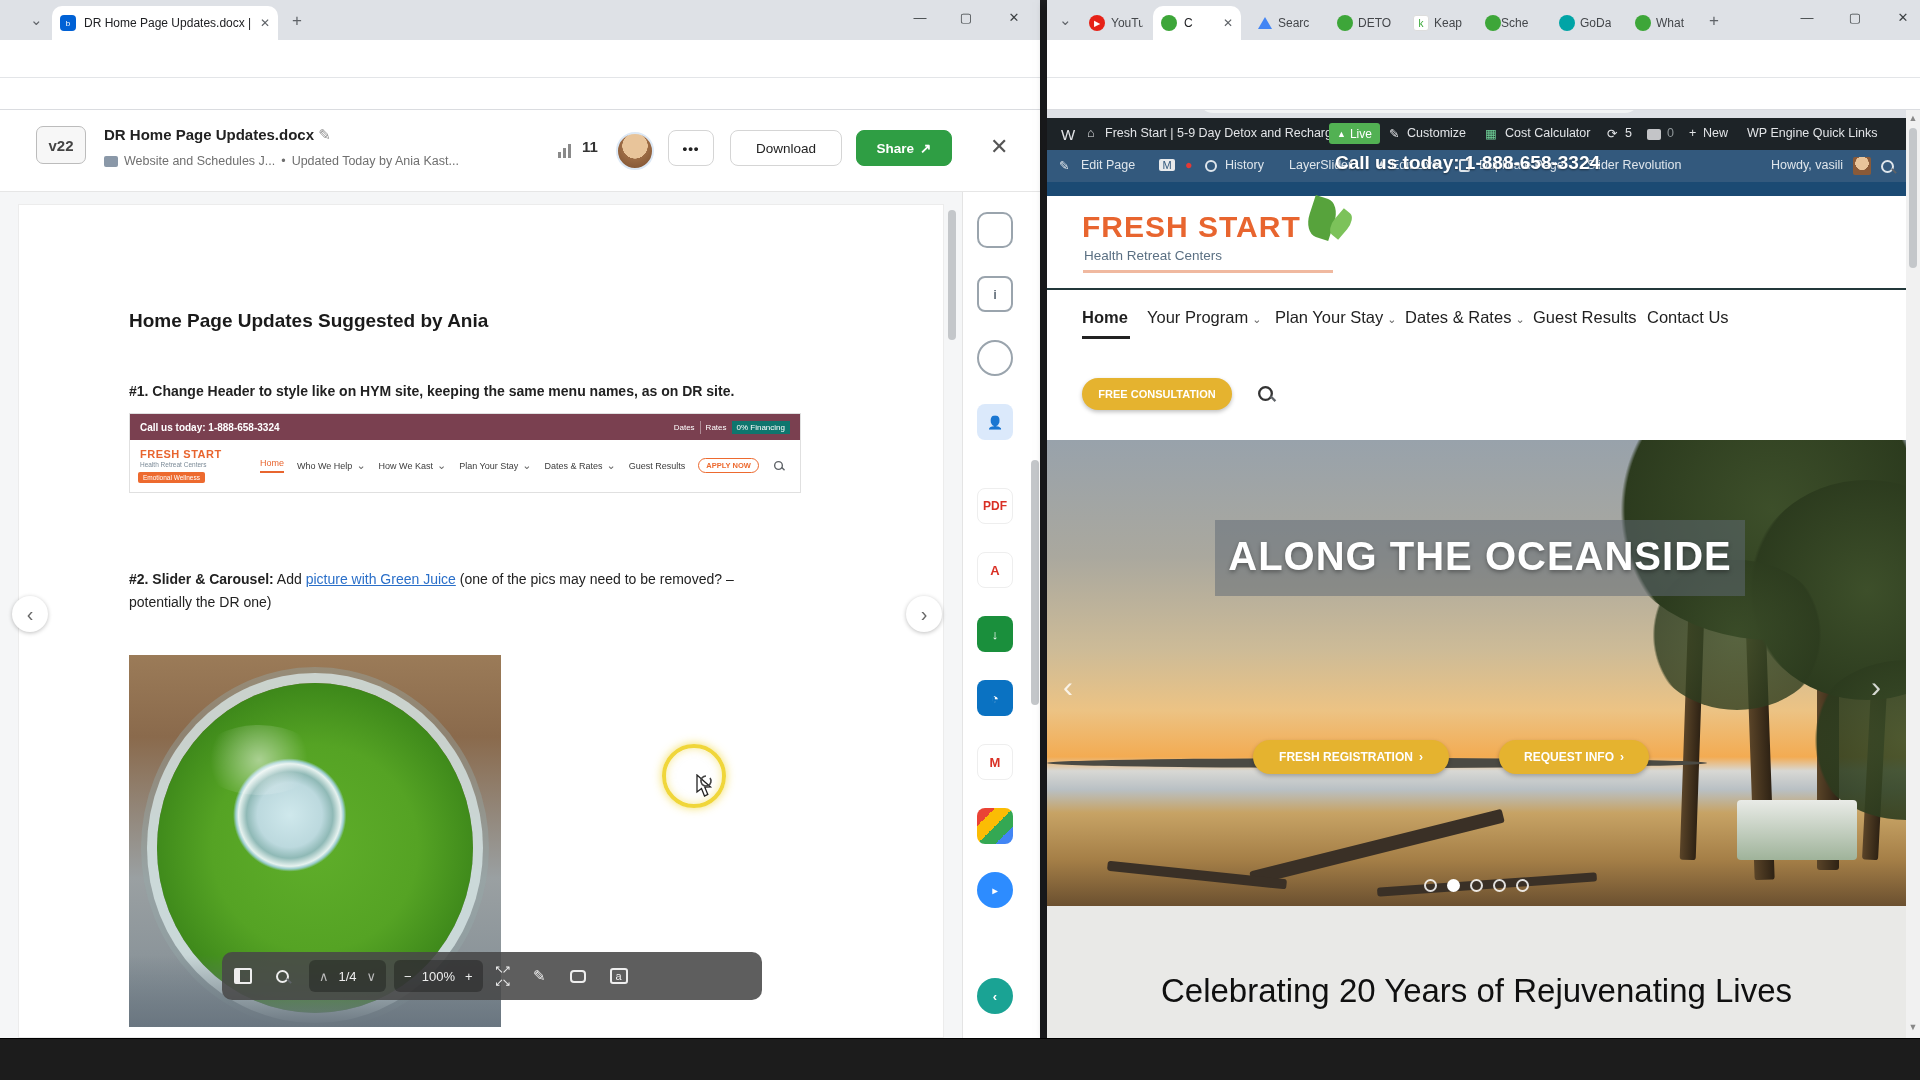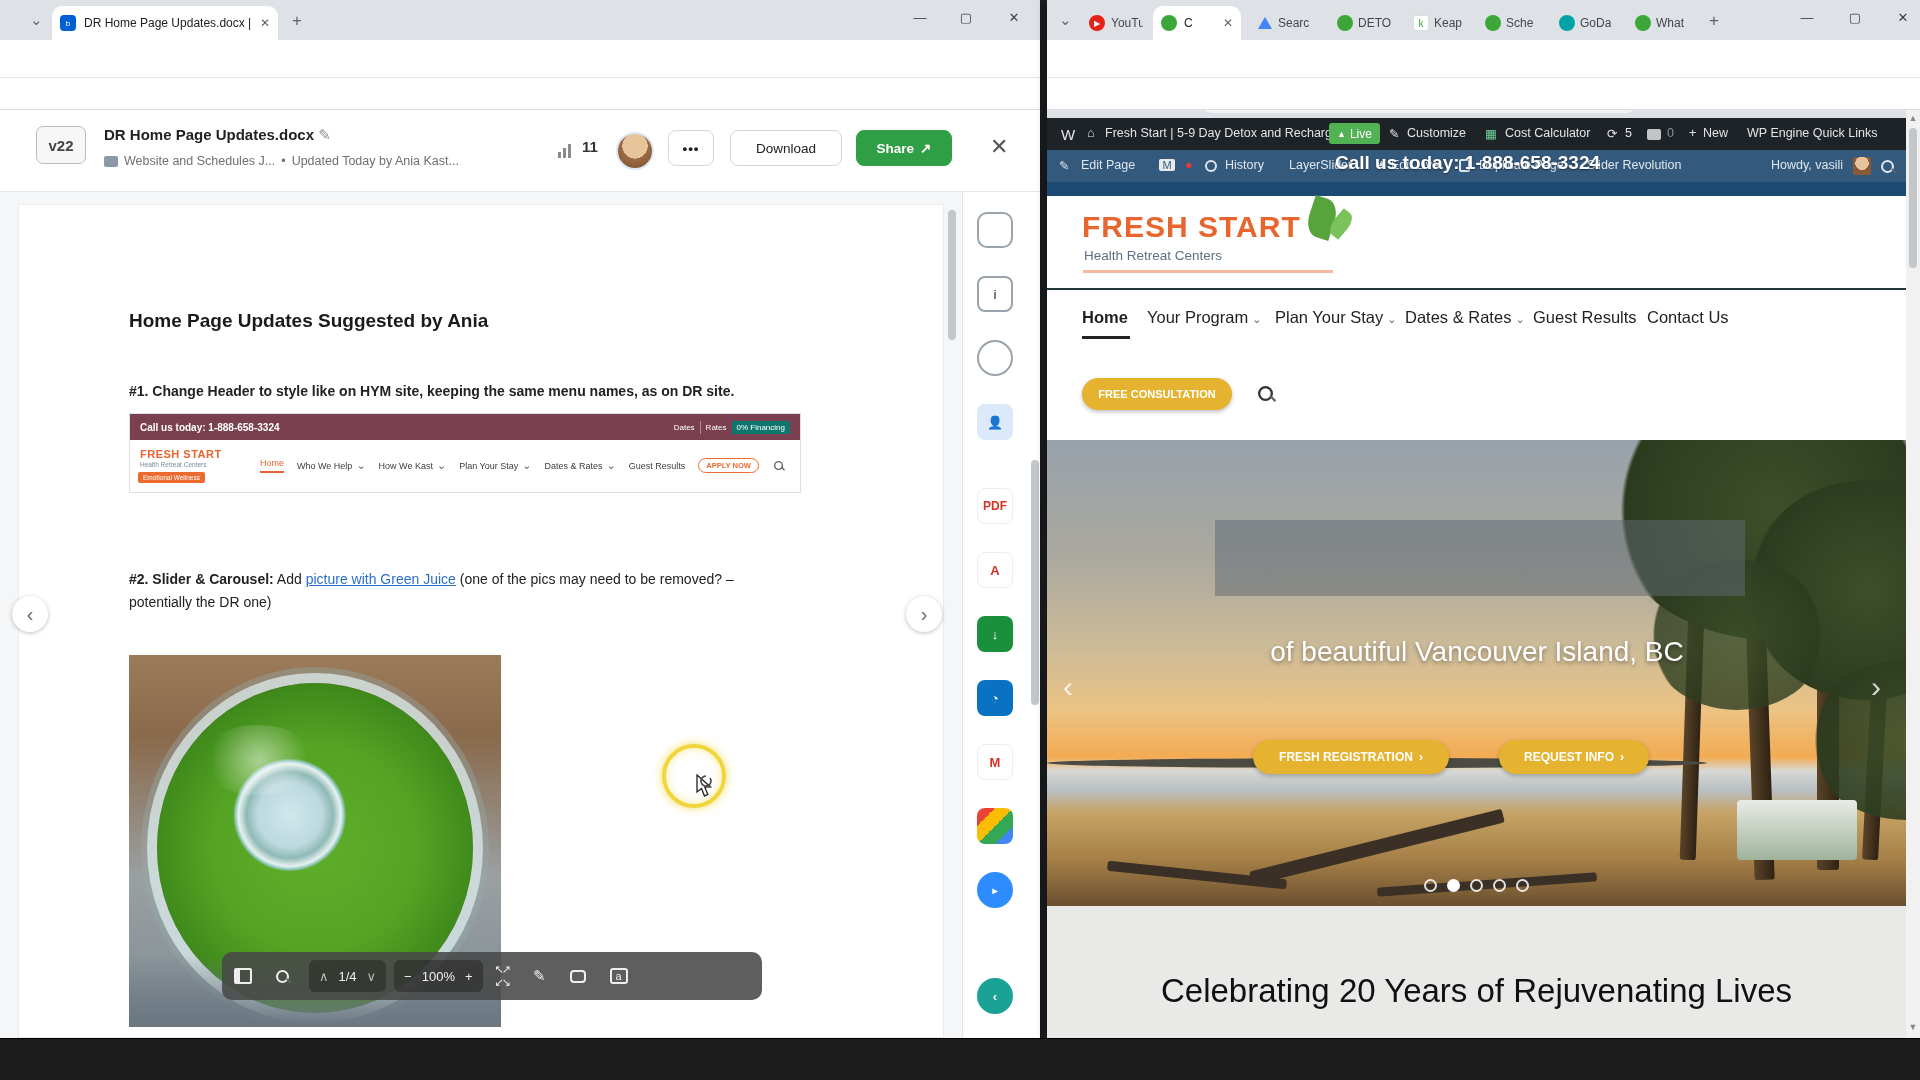--- a/index.html
+++ b/index.html
@@ -280,21 +280,21 @@
       <div class="tab inactive" style="left:282px;width:70px">
           <span class="fav" style="background:#3da639;border-radius:50%"></span>
           <span style="margin-left:5px;overflow:hidden">DETO</span>
         </div>
       <div class="tab inactive" style="left:358px;width:66px">
           <span class="fav" style="background:#fff;color:#36a635;border:1px solid #ddd">k</span>
           <span style="margin-left:5px;overflow:hidden">Keap</span>
         </div>
       <div class="tab inactive" style="left:430px;width:68px">
           <span class="fav" style="background:#3da639;border-radius:50%"></span>
-          <span style="margin-left:5px;overflow:hidden">Sche</span>
+          <span style="overflow:hidden">Sche</span>
         </div>
       <div class="tab inactive" style="left:504px;width:70px">
           <span class="fav" style="background:#00a4a6;border-radius:50%"></span>
           <span style="margin-left:5px;overflow:hidden">GoDa</span>
         </div>
       <div class="tab inactive" style="left:580px;width:68px">
           <span class="fav" style="background:#3da639;border-radius:50%"></span>
           <span style="margin-left:5px;overflow:hidden">What</span>
         </div>
       <div class="ab cbtn" style="left:662px;top:12px;font-size:17px">+</div>
@@ -427,21 +427,21 @@
       <div class="canopy" style="left:760px;top:220px;width:200px;height:160px;opacity:.9"></div>
       <div class="ab" style="left:690px;top:360px;width:120px;height:60px;background:linear-gradient(180deg,#e9ebe7,#9fb39a);border-radius:4px"></div>
 
       <div class="ab" style="left:0;top:318px;width:660px;height:10px;background:#4b4a43;border-radius:50%"></div>
 
       <div class="wood" style="left:200px;top:400px;width:260px;height:14px;transform:rotate(-14deg)"></div>
       <div class="wood" style="left:60px;top:430px;width:180px;height:10px;transform:rotate(6deg)"></div>
       <div class="wood" style="left:330px;top:440px;width:220px;height:9px;transform:rotate(-4deg)"></div>
 
       <div class="heroband" style="left:168px;top:80px;width:530px;height:76px"></div>
-      <div class="ab" style="left:120px;top:196px;width:620px;text-align:center;font-size:28px;color:#fff;text-shadow:0 2px 4px rgba(0,0,0,.4)">of beautiful Vancouver Island, BC</div>
+      <div class="ab" style="left:168px;top:94px;width:530px;text-align:center;font-size:40px;font-weight:bold;color:#fff;letter-spacing:1px;text-shadow:0 2px 4px rgba(0,0,0,.35)">ALONG THE OCEANSIDE</div>
       <span class="ab" style="left:16px;top:230px;font-size:30px;color:rgba(255,255,255,.8)">‹</span>
       <span class="ab" style="left:824px;top:230px;font-size:30px;color:rgba(255,255,255,.8)">›</span>
       <div class="ctab" style="left:206px;top:300px;width:196px;height:34px">
           <span>FRESH REGISTRATION</span>
           <span>›</span>
         </div>
       <div class="ctab" style="left:452px;top:300px;width:150px;height:34px">
           <span>REQUEST INFO</span>
           <span>›</span>
         </div>

